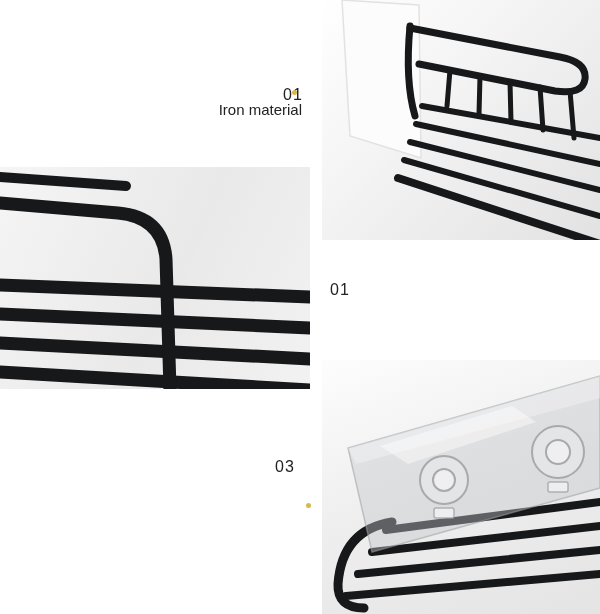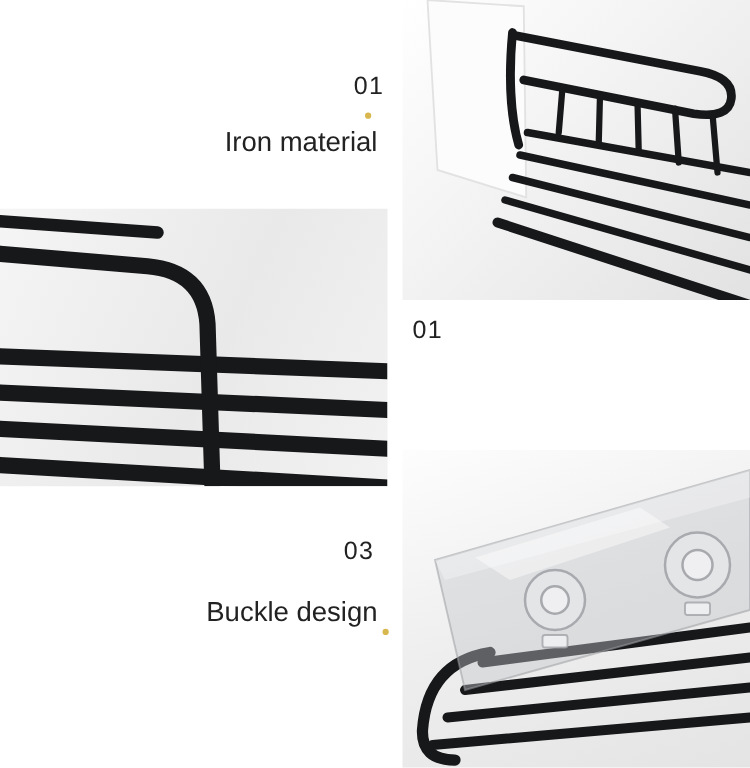--- a/index.html
+++ b/index.html
@@ -19,22 +19,22 @@
                   background: linear-gradient(135deg,#ffffff 0%,#f4f4f4 40%,#e2e2e2 100%); }
   #photo-weld   { left: 0;     top: 167px; width: 310px; height: 222px;
                   background: linear-gradient(115deg,#f5f5f5 0%,#e9e9e9 55%,#f2f2f2 100%); }
   #photo-buckle { left: 322px; top: 360px; width: 278px; height: 254px;
                   background: linear-gradient(160deg,#fdfdfd 0%,#eeeeee 50%,#e4e4e4 100%); }
 
   .wire { fill: none; stroke: var(--wire, #17181a); stroke-linecap: round; }
   .w5{stroke-width:5}.w6{stroke-width:6}.w7{stroke-width:7}.w8{stroke-width:8}
   .w9{stroke-width:9}.w10{stroke-width:10}.w13{stroke-width:13}
 
-  .num   { position: absolute; font-size: 20px; letter-spacing: 1px; color: var(--text,#2b2b2b); }
-  .label { position: absolute; font-size: 22px; white-space: nowrap; color: var(--text,#1d1d1d); text-align: right; }
+  .num   { position: absolute; font-size: 16px; letter-spacing: 1px; color: var(--text,#2b2b2b); margin-top: 28px; }
+  .label { position: absolute; font-size: 15px; white-space: nowrap; color: var(--text,#1d1d1d); text-align: right; }
   .dot   { position: absolute; width: 5px; height: 5px; border-radius: 50%;
            background: var(--accent,#d8b84e); }
 
   #num-01       { top: 58px;  left: 283px; }
   #dot-1        { top: 90px;  left: 292px; }
   #label-iron   { top: 101px; right: 298px; }
 
   #num-02       { top: 253px; left: 330px; }
   #label-weld   { top: 291px; left: 330px; }
 
@@ -107,16 +107,15 @@
     </svg>
   </figure>
 
   <div class="num" id="num-01">01</div>
   <span class="dot" id="dot-1"></span>
   <div class="label" id="label-iron">Iron material</div>
 
   <div class="num" id="num-02">01</div>
 
   <div class="num" id="num-03">03</div>
-  <div class="label" id="label-buckle">Buckle design</div>
   <span class="dot" id="dot-2"></span>
 
 </div>
 
 </body></html>

